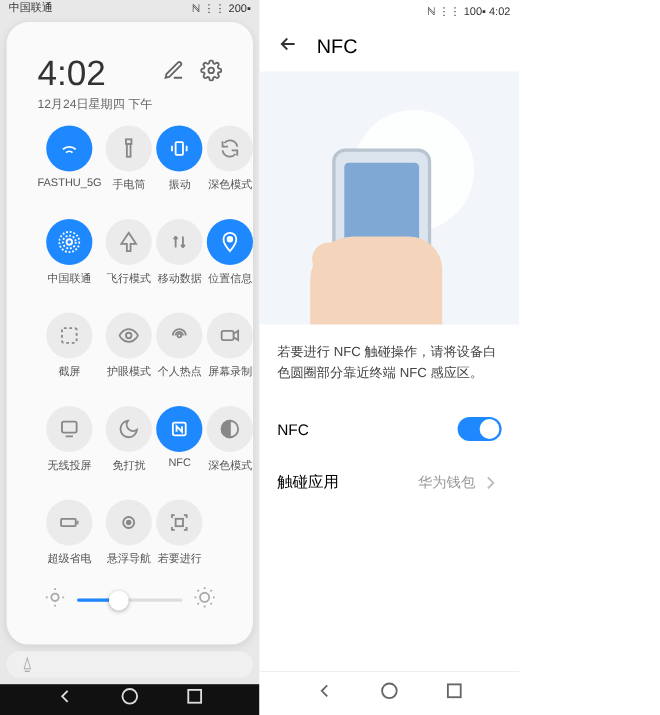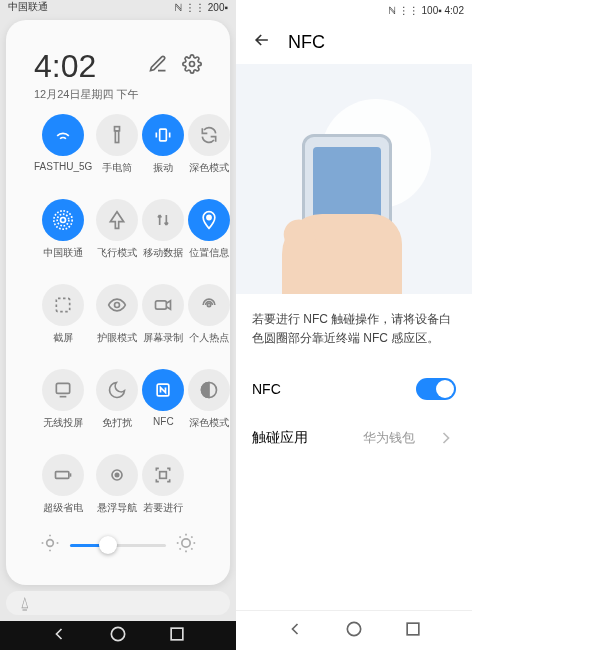--- a/index.html
+++ b/index.html
@@ -37,21 +37,21 @@
 .hand{position:absolute;bottom:-20px;right:50px;width:140px;height:180px}
 .hand-phone{position:absolute;top:0;left:20px;width:90px;height:150px;background:#dce4ed;border-radius:12px;border:3px solid #b8c4d0}
 .hand-phone::after{content:"";position:absolute;top:10px;left:8px;right:8px;bottom:20px;background:#7fa8d4;border-radius:4px}
 .hand-palm{position:absolute;bottom:0;left:0;width:120px;height:100px;background:#f4d5bb;border-radius:40px 30px 0 0}
 .hand-thumb{position:absolute;bottom:40px;left:5px;width:30px;height:55px;background:#f4d5bb;border-radius:15px;transform:rotate(-15deg)}
 .nfc-circle{position:absolute;top:35px;left:85px;width:110px;height:110px;background:#fff;border-radius:50%;opacity:0.85}
 .desc{padding:16px;font-size:12px;color:#444;line-height:1.6}
 .setting-row{display:flex;align-items:center;justify-content:space-between;padding:14px 16px;font-size:14px}
 .toggle{width:40px;height:22px;background:#1e88ff;border-radius:11px;position:relative}
 .toggle::after{content:"";position:absolute;right:2px;top:2px;width:18px;height:18px;background:#fff;border-radius:50%}
-.setting-val{color:#999;font-size:13px;display:flex;align-items:center;gap:21px}
+.setting-val{color:#999;font-size:13px;display:flex;align-items:center;gap:4px}
 svg{width:20px;height:20px}
 .tile-btn svg{width:20px;height:20px}
 </style>
 </head>
 <body>
 
 <div class="phone phone-left">
   <div class="statusbar">
     <span class="statusbar-left">中国联通</span>
     <span class="statusbar-right">ℕ ⋮⋮ 200▪</span>
@@ -159,34 +159,34 @@
             <svg viewBox="0 0 24 24" fill="none" stroke="currentColor" stroke-width="2">
               <path d="M2 12s3-7 10-7 10 7 10 7-3 7-10 7-10-7-10-7z"></path>
               <circle cx="12" cy="12" r="3"></circle>
             </svg>
           </div>
           <div class="tile-label">护眼模式</div>
         </div>
         <div class="tile">
           <div class="tile-btn">
             <svg viewBox="0 0 24 24" fill="none" stroke="currentColor" stroke-width="2">
+              <circle cx="12" cy="12" r="2"></circle>
+              <path d="M8 12a4 4 0 018 0M5 12a7 7 0 0114 0"></path>
+            </svg>
+          </div>
+          <div class="tile-label">个人热点</div>
+        </div>
+        <div class="tile">
+          <div class="tile-btn">
+            <svg viewBox="0 0 24 24" fill="none" stroke="currentColor" stroke-width="2">
               <rect x="3" y="7" width="13" height="10" rx="2"></rect>
               <path d="M16 10l5-3v10l-5-3"></path>
             </svg>
           </div>
           <div class="tile-label">屏幕录制</div>
-        </div>
-        <div class="tile">
-          <div class="tile-btn">
-            <svg viewBox="0 0 24 24" fill="none" stroke="currentColor" stroke-width="2">
-              <circle cx="12" cy="12" r="2"></circle>
-              <path d="M8 12a4 4 0 018 0M5 12a7 7 0 0114 0"></path>
-            </svg>
-          </div>
-          <div class="tile-label">个人热点</div>
         </div>
         <div class="tile">
           <div class="tile-btn">
             <svg viewBox="0 0 24 24" fill="none" stroke="currentColor" stroke-width="2">
               <rect x="4" y="4" width="16" height="12" rx="2"></rect>
               <line x1="8" y1="20" x2="16" y2="20"></line>
             </svg>
           </div>
           <div class="tile-label">无线投屏</div>
         </div>

